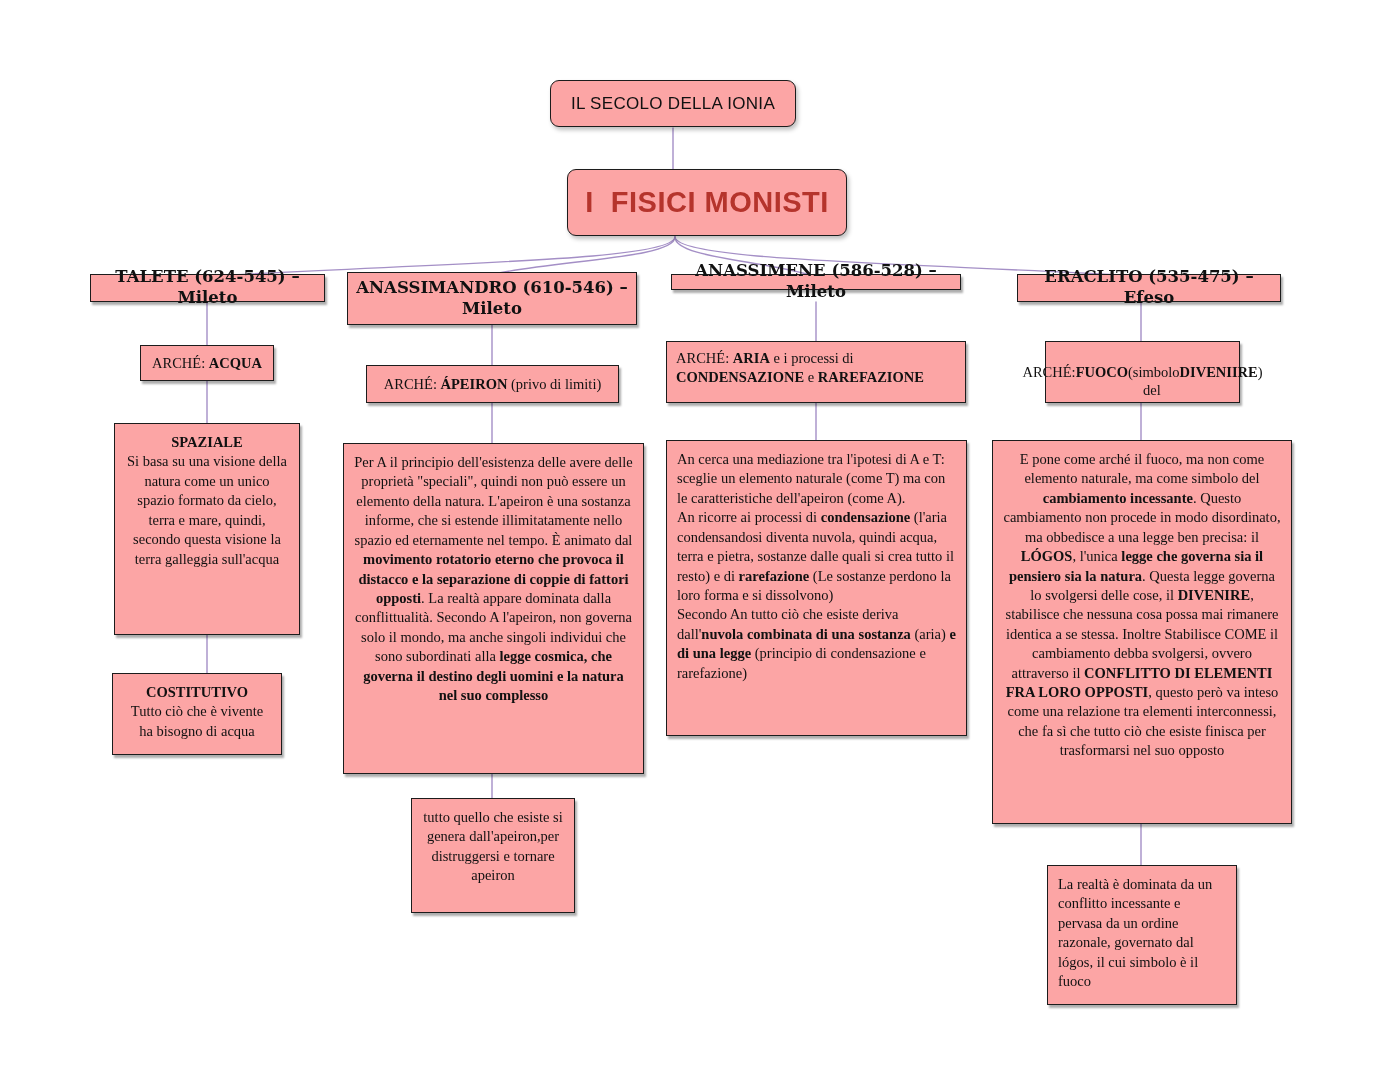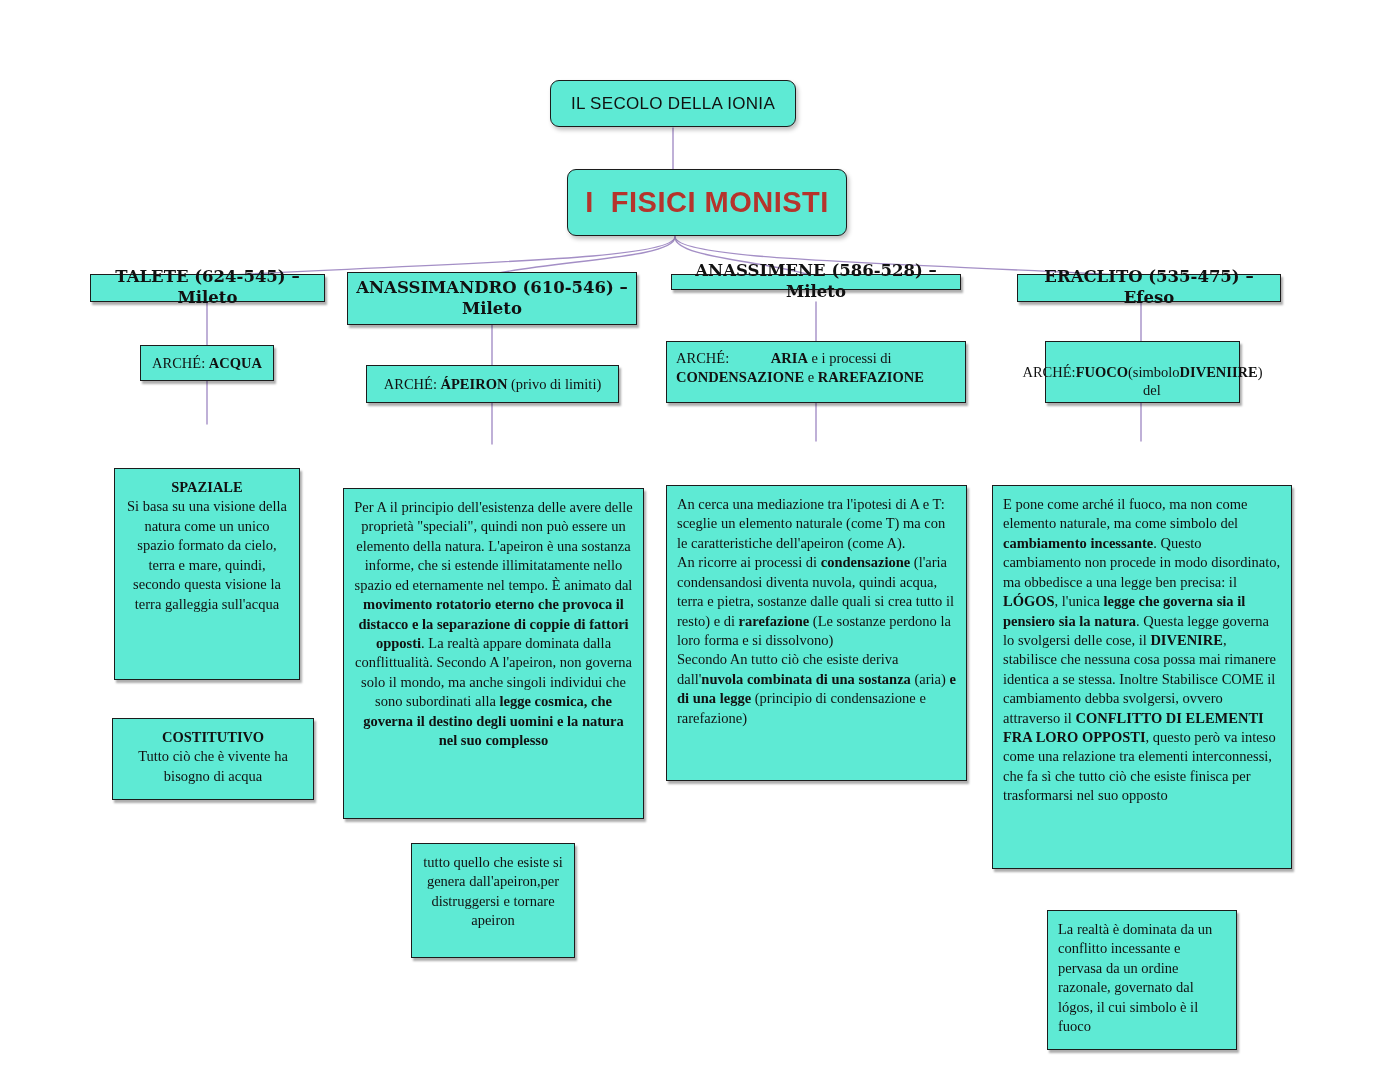--- a/index.html
+++ b/index.html
@@ -3,21 +3,21 @@
 <meta charset="utf-8">
 <style>
   * { margin:0; padding:0; box-sizing:border-box; }
   html,body { background:#ffffff; }
   #stage {
     position:relative; width:1390px; height:1080px; background:#ffffff;
     font-family:"Liberation Serif", serif; color:#111; overflow:hidden;
   }
   svg.connectors { position:absolute; left:0; top:0; z-index:1; }
   .node {
-    position:absolute; z-index:2; background:#5eead4;
+    position:absolute; z-index:2; background:#fca5a5;
     border:1.4px solid #1c1c1c;
     box-shadow:2px 3px 2px rgba(0,0,0,0.32);
   }
   .rounded { border-radius:9px; border-width:1.3px; box-shadow:2px 3px 4px rgba(0,0,0,0.25); }
   .root-node {
     left:550px; top:80px; width:246px; height:47px;
     display:flex; align-items:center; justify-content:center;
     font-family:"Liberation Sans", sans-serif; font-size:17px; letter-spacing:0.3px;
   }
   .title-node {
@@ -29,37 +29,37 @@
   .col-header {
     font-family:"DejaVu Serif", serif; font-weight:bold; font-size:16.5px;
     display:flex; align-items:center; justify-content:center; text-align:center;
     white-space:pre-line; line-height:1.25; padding:2px 4px;
   }
   .arche {
     font-size:14.5px; line-height:1.3; padding:7px 9px; white-space:pre-wrap;
   }
   .arche.center { display:flex; align-items:center; justify-content:center; text-align:center; }
   .textbox {
-    font-size:14.5px; line-height:1.34; padding:9px 10px; white-space:pre-wrap;margin-top:45px;
+    font-size:14.5px; line-height:1.34; padding:9px 10px; white-space:pre-wrap;
   }
   .textbox.center { text-align:center; }
   .h-talete   { left:90px;   top:274px; width:235px; height:28px; }
   .h-anassimandro { left:347px; top:272px; width:290px; height:53px; }
   .h-anassimene   { left:671px; top:274px; width:290px; height:16px; }
   .h-eraclito { left:1017px; top:274px; width:264px; height:28px; }
   .a-talete   { left:140px;  top:345px; width:134px; height:36px; }
   .a-anassimandro { left:366px; top:365px; width:253px; height:38px; }
   .a-anassimene   { left:666px; top:341px; width:300px; height:62px; }
   .a-eraclito { left:1045px; top:341px; width:195px; height:62px; }
   .b-spaziale { left:114px;  top:423px; width:186px; height:212px; }
-  .b-costitutivo { left:112px; top:673px; width:202px; height:82px; }
+  .b-costitutivo { left:112px; top:673px; width:170px; height:82px; }
   .b-anassimandro { left:343px; top:443px; width:301px; height:331px; }
   .f-anassimandro { left:411px; top:798px; width:164px; height:115px; }
   .b-anassimene   { left:666px; top:440px; width:301px; height:296px; }
-  .b-eraclito { left:992px;  top:440px; width:300px; height:384px; }
+  .b-eraclito { left:992px;  top:440px; width:300px; height:384px;text-align:center; }
   .f-eraclito { left:1047px; top:865px; width:190px; height:140px; }
 </style>
 </head>
 <body>
 
 <div id="stage">
 
   <svg class="connectors" width="1390" height="1080" viewBox="0 0 1390 1080" fill="none" stroke="#a48fc6" stroke-width="1.4" stroke-linecap="round">
     <path d="M 673 128 L 673 171"></path>
     <path d="M 675 237 C 672 260, 470 262, 210 276"></path>
@@ -90,21 +90,21 @@
   <div class="node textbox center b-costitutivo"><span style="font-weight: bold;">COSTITUTIVO</span><span>
 Tutto ciò che è vivente ha bisogno di acqua</span></div>
 
   <div class="node col-header h-anassimandro">ANASSIMANDRO (610-546) –
 Mileto</div>
   <div class="node arche center a-anassimandro"><span>ARCHÉ: </span><span style="font-weight: bold;">ÁPEIRON</span><span> (privo di limiti)</span></div>
   <div class="node textbox center b-anassimandro"><span>Per A il principio dell'esistenza delle avere delle proprietà "speciali", quindi non può essere un elemento della natura. L'apeiron è una sostanza informe, che si estende illimitatamente nello spazio ed eternamente nel tempo. È animato dal </span><span style="font-weight: bold;">movimento rotatorio eterno che provoca il distacco e la separazione di coppie di fattori opposti</span><span>. La realtà appare dominata dalla conflittualità. Secondo A l'apeiron, non governa solo il mondo, ma anche singoli individui che sono subordinati alla </span><span style="font-weight: bold;">legge cosmica, che governa il destino degli uomini e la natura nel suo complesso</span></div>
   <div class="node textbox center f-anassimandro">tutto quello che esiste si genera dall'apeiron,per distruggersi e tornare apeiron</div>
 
   <div class="node col-header h-anassimene">ANASSIMENE (586-528) – Mileto</div>
-  <div class="node arche a-anassimene"><span>ARCHÉ: </span><span style="font-weight: bold; margin-left: 38px;">ARIA</span><span> e i processi di
+  <div class="node arche a-anassimene"><span>ARCHÉ: </span><span style="font-weight: bold;">ARIA</span><span> e i processi di
 </span><span style="font-weight: bold;">CONDENSAZIONE</span><span> e </span><span style="font-weight: bold;">RAREFAZIONE</span></div>
   <div class="node textbox b-anassimene"><span>An cerca una mediazione tra l'ipotesi di A e T: sceglie un elemento naturale (come T) ma con le caratteristiche dell'apeiron (come A).
 An ricorre ai processi di </span><span style="font-weight: bold;">condensazione</span><span> (l'aria condensandosi diventa nuvola, quindi acqua, terra e pietra, sostanze dalle quali si crea tutto il resto) e di </span><span style="font-weight: bold;">rarefazione</span><span> (Le sostanze perdono la loro forma e si dissolvono)
 Secondo An tutto ciò che esiste deriva dall'</span><span style="font-weight: bold;">nuvola combinata di una sostanza</span><span> (aria) </span><span style="font-weight: bold;">e di una legge</span><span> (principio di condensazione e rarefazione)</span></div>
 
   <div class="node col-header h-eraclito">ERACLITO (535-475) – Efeso</div>
   <div class="node arche center a-eraclito"><span>ARCHÉ: </span><span style="font-weight: bold;">FUOCO</span><span>
 (simbolo del </span><span style="font-weight: bold;">DIVENIIRE</span><span>)</span></div>
   <div class="node textbox b-eraclito"><span>E pone come arché il fuoco, ma non come elemento naturale, ma come simbolo del </span><span style="font-weight: bold;">cambiamento incessante</span><span>. Questo cambiamento non procede in modo disordinato, ma obbedisce a una legge ben precisa: il </span><span style="font-weight: bold;">LÓGOS</span><span>, l'unica </span><span style="font-weight: bold;">legge che governa sia il pensiero sia la natura</span><span>. Questa legge governa lo svolgersi delle cose, il </span><span style="font-weight: bold;">DIVENIRE</span><span>, stabilisce che nessuna cosa possa mai rimanere identica a se stessa. Inoltre Stabilisce COME il cambiamento debba svolgersi, ovvero attraverso il </span><span style="font-weight: bold;">CONFLITTO DI ELEMENTI FRA LORO OPPOSTI</span><span>, questo però va inteso come una relazione tra elementi interconnessi, che fa sì che tutto ciò che esiste finisca per trasformarsi nel suo opposto</span></div>
   <div class="node textbox f-eraclito">La realtà è dominata da un conflitto incessante e pervasa da un ordine razonale, governato dal lógos, il cui simbolo è il fuoco</div>

